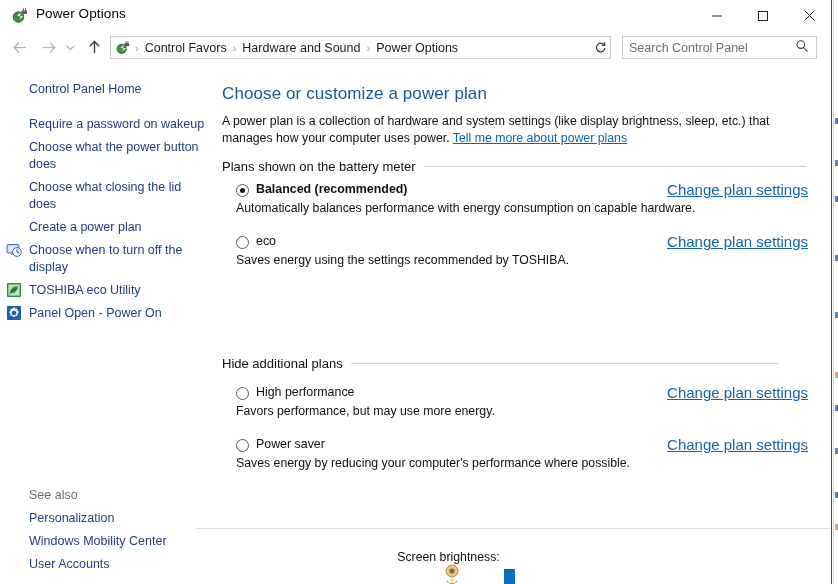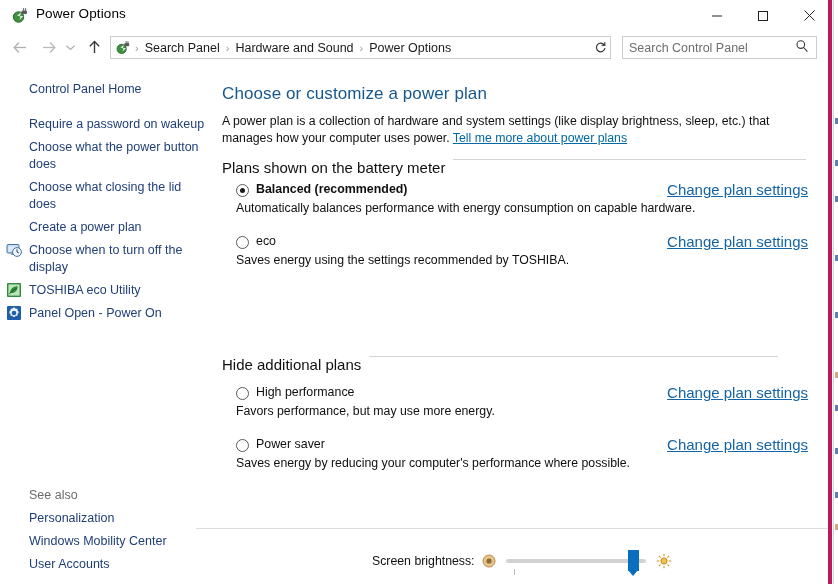--- a/index.html
+++ b/index.html
@@ -16,21 +16,21 @@
     color: #000000;
   }
 
   
   #window {
     position: relative;
     width: 832px;
     height: 584px;
     background: #ffffff;
     box-sizing: border-box;
-    border-right: 4px solid #be185d;
+    border-right: 1px solid #be185d;
     overflow: hidden;
   }
   
   #bg-sliver {
     position: absolute;
     top: 0;
     left: 833px;
     width: 5px;
     height: 584px;
     background: #ffffff;
@@ -257,21 +257,22 @@
   #page-desc a, .link {
     color: #0369a1;
     text-decoration: underline;
   }
 
   .group-header {
     position: absolute;
     left: 9px;
     width: 584px;
     display: flex;
-    font-size: 15px;
+    align-items: center;
+    font-size: 13px;
     color: #101010;
   }
   .group-header .hline {
     flex: 1;
     height: 1px;
     background: #d4d4d4;
     margin-left: 8px;
   }
   #grp-battery { top: 95px; }
   #grp-additional { top: 292px; width: 556px; }
@@ -336,20 +337,21 @@
     left: 196px; top: 528px;
     width: 636px; height: 1px;
     background: #dcdcdc;
   }
   #brightness {
     position: absolute;
     left: 372px; top: 550px;
     display: flex;
     align-items: center;
     height: 22px;
+    flex-direction: column;
   }
   #brightness-label {
     font-size: 12.3px;
     color: #101010;
     margin-right: 7px;
   }
   #dim-icon { width: 14px; height: 14px; flex: 0 0 auto; }
   #slider-track {
     position: relative;
     width: 140px;
@@ -455,21 +457,21 @@
         <svg width="16" height="16" viewBox="0 0 18 18">
           <circle cx="7.5" cy="10" r="5.2" fill="#3f8f3f"></circle>
           <circle cx="7.5" cy="10" r="5.2" fill="none" stroke="#2c6b2c" stroke-width="1"></circle>
           <path d="M6 8.5 L10 5.5 L9 9 L12.5 9 L8.5 13 L9.5 9.6 Z" fill="#e8e8e8"></path>
           <rect x="10.5" y="3.5" width="5.5" height="3.4" rx="1" fill="#5a5a5a"></rect>
           <rect x="12" y="1.2" width="1.1" height="2.6" fill="#6a6a6a"></rect>
           <rect x="14" y="1.2" width="1.1" height="2.6" fill="#6a6a6a"></rect>
         </svg>
       </span>
       <span class="crumb-sep">›</span>
-      <span class="crumb">Search Panel</span>
+      <span class="crumb">Control Favors</span>
       <span class="crumb-sep">›</span>
       <span class="crumb">Hardware and Sound</span>
       <span class="crumb-sep">›</span>
       <span class="crumb">Power Options</span>
       <span id="addr-chevron">
         <svg width="11" height="8" viewBox="0 0 11 8">
             <polyline points="1.2,2 5.5,6.2 9.8,2" fill="none" stroke="#4a4a4a" stroke-width="1.1"></polyline>
           </svg>
       </span>
     </div>

